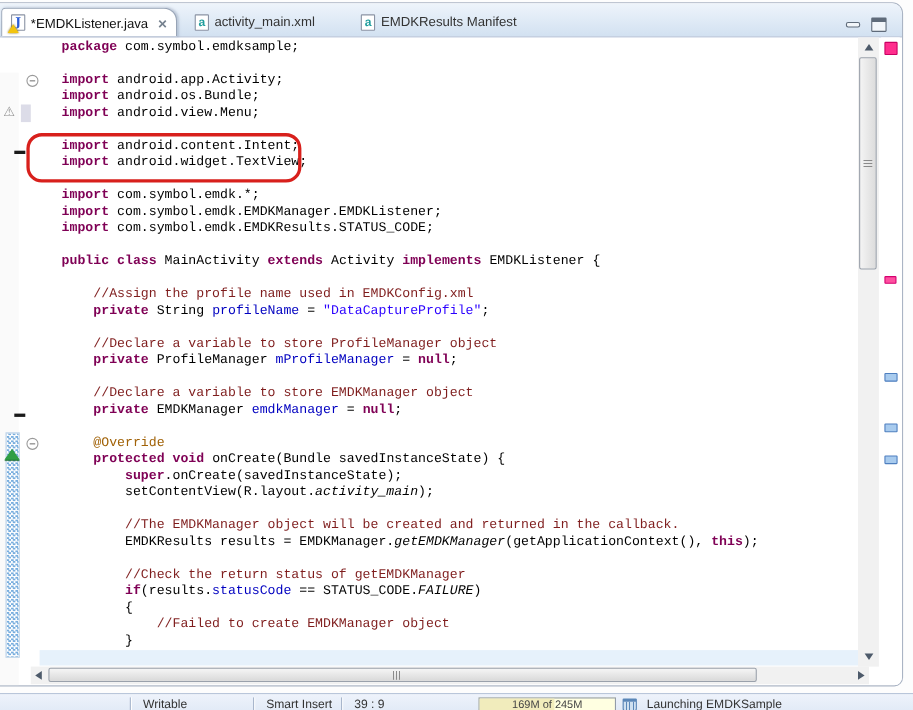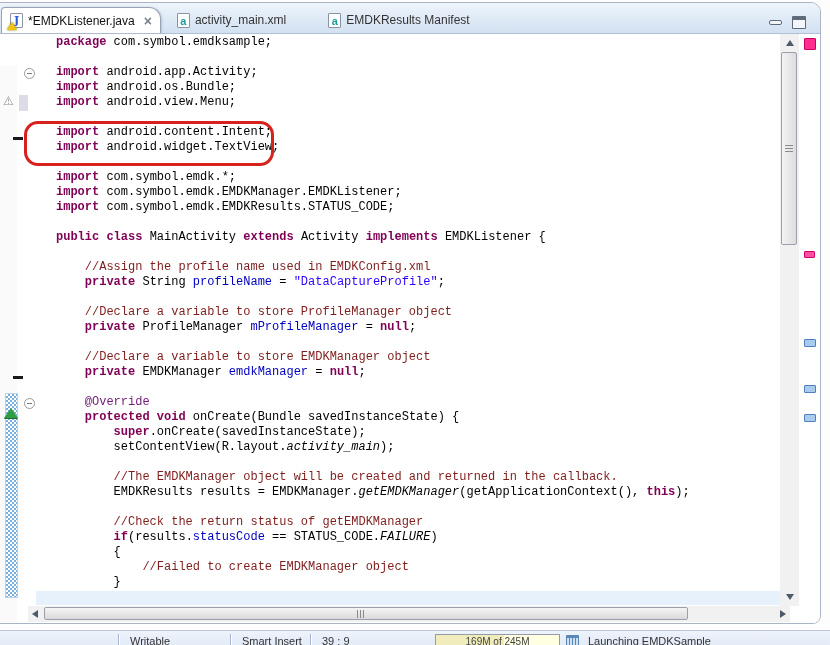--- a/index.html
+++ b/index.html
@@ -43,21 +43,21 @@
   .code { position:absolute; left:36px; top:31px; width:744px; height:573px; overflow:hidden;
           font-family:Liberation Mono, monospace; font-size:12px; line-height:15px;
           padding:4px 0 0 2px; white-space:pre;margin-left:18px; }
   .cl { height:15px; }
   .cl span.k  { color:#7f0055; font-weight:bold; }
   .cl span.c  { color:#7f1d1d; }
   .cl span.s  { color:#2a00ff; }
   .cl span.f  { color:#0000c0; }
   .cl span.sf { color:#000000; font-style:italic; }
   .cl span.sm { color:#000; font-style:italic; }
-  .cl span.a  { color:#701a75;text-align:right; }
+  .cl span.a  { color:#a16207;text-align:right; }
   .curline { position:absolute; left:36px; top:591px; width:744px; height:14px; background:#e6f1fb; }
 
   
   .ovl { position:absolute; }
   .warning-glyph { left:3px; top:94px; font-size:12px; color:#8c8c8c; }
   .range-rect { left:19px; top:95px; width:9px; height:16px; background:#dcdce8; }
   .fold { width:11px; height:11px; border:1px solid #9a9a9a; border-radius:50%; background:#fff; }
   .fold:after { content:""; position:absolute; left:2px; right:2px; top:4px; height:1px; background:#7a7a7a; }
   .fold1 { left:24px; top:68px; } .fold2 { left:24px; top:398px; }
   .dash { width:10px; height:3px; background:#1a1a1a; }

